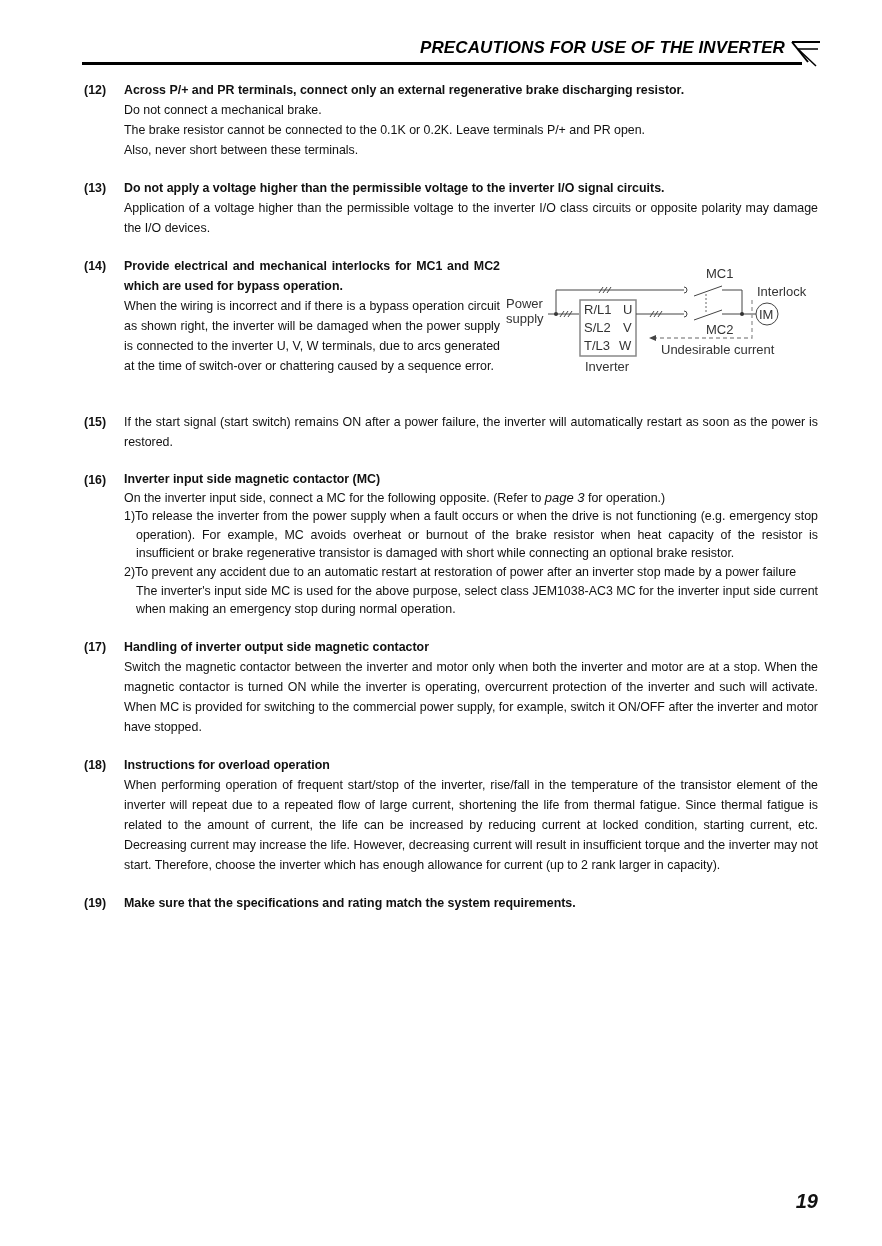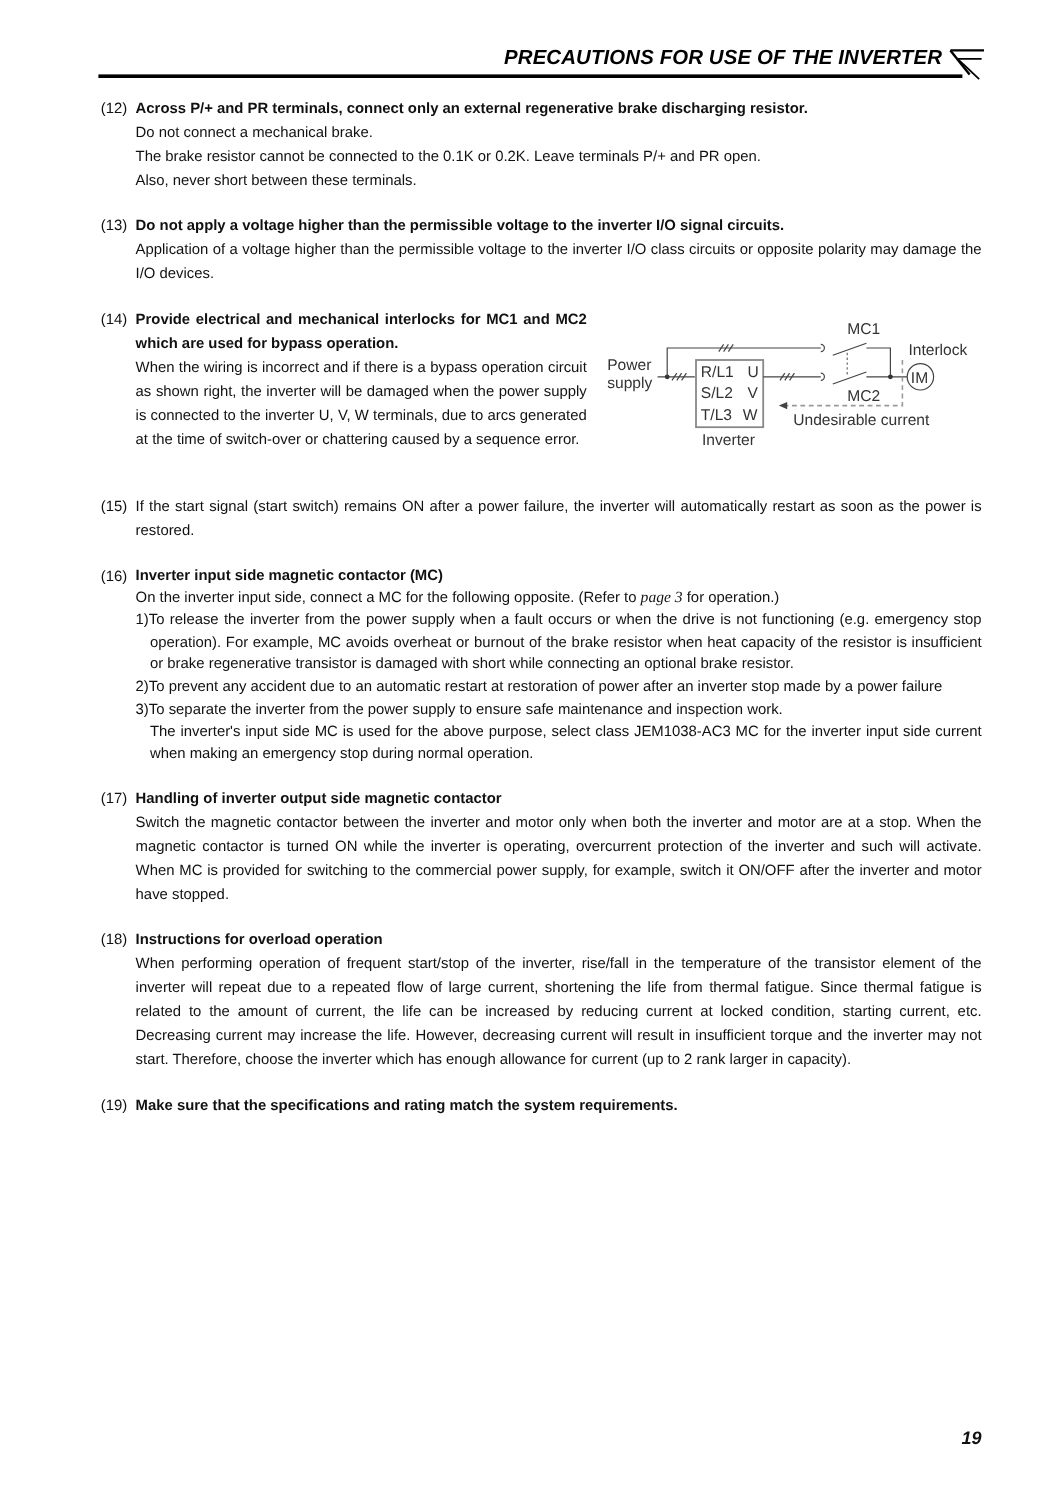--- a/index.html
+++ b/index.html
@@ -5,31 +5,31 @@
     html, body { margin: 0; padding: 0; background: #ffffff; }
     body { width: 882px; height: 1246px; position: relative; overflow: hidden;
            font-family: "Liberation Sans", sans-serif; color: #111; }
     .header { position: absolute; left: 0; top: 36px; width: 882px; height: 32px; }
     .header-title { position: absolute; right: 97px; top: 2px; font-size: 17px; font-weight: bold;
                     font-style: italic; letter-spacing: 0.1px; color: #000; }
     .header-rule { position: absolute; left: 82px; top: 26px; width: 720px; height: 3px; background: #000; }
     .header-logo { position: absolute; left: 790px; top: 4px; }
     .content { position: absolute; left: 84px; top: 80px; width: 734px; font-size: 12.4px; line-height: 20px; }
     .sec { position: relative; margin-bottom: 18px; }
-    .num { position: absolute; left: 0; top: 0; font-weight: normal; }
-    .body-col { margin-left: 29px; }
+    .num { position: absolute; left: 0; top: 0; font-weight: bold; }
+    .body-col { margin-left: 40px; }
     .title { font-weight: bold; }
     .para { text-align: justify; }
     .list-item { text-indent: -12px; padding-left: 12px; text-align: justify; }
     .list-cont { padding-left: 12px; text-align: justify; }
-    .ital { font-family: Liberation Serif, serif; font-style: italic; font-size: 13px; }
+    .ital { font-family: Liberation Sans, sans-serif; font-style: italic; font-size: 13px; }
     .sec14 { height: 138px; }
     .sec14 .body-col { width: 376px; text-align: justify; }
     .diagram { position: absolute; left: 410px; top: 8px; width: 330px; height: 115px; }
-    .page-num { position: absolute; right: 64px; top: 1190px; font-size: 15px; font-weight: bold; font-style: italic; }
+    .page-num { position: absolute; right: 64px; top: 1190px; font-size: 20px; font-weight: bold; font-style: italic; }
     svg text { font-family: "Liberation Sans", sans-serif; font-size: 13px; fill: #333; }
   </style>
 </head>
 <body>
 
 <div class="header">
   <div class="header-title">PRECAUTIONS FOR USE OF THE INVERTER</div>
   <div class="header-rule"></div>
   <svg class="header-logo" width="32" height="28" viewBox="0 0 32 28">
     <line x1="2" y1="2" x2="30" y2="2" stroke="#000" stroke-width="2"></line>
@@ -131,21 +131,20 @@
     </div>
   </div>
 
   <div class="sec">
     <div class="num">(16)</div>
     <div class="body-col" style="line-height:18.6px;">
       <div class="title">Inverter input side magnetic contactor (MC)</div>
       <div class="para"><span>On the inverter input side, connect a MC for the following opposite. (Refer to </span><span class="ital">page 3</span><span> for operation.)</span></div>
       <div class="list-item">1)To release the inverter from the power supply when a fault occurs or when the drive is not functioning (e.g. emergency stop operation). For example, MC avoids overheat or burnout of the brake resistor when heat capacity of the resistor is insufficient or brake regenerative transistor is damaged with short while connecting an optional brake resistor.</div>
       <div class="list-item">2)To prevent any accident due to an automatic restart at restoration of power after an inverter stop made by a power failure</div>
-      <div class="list-item">3)To separate the inverter from the power supply to ensure safe maintenance and inspection work.</div>
       <div class="list-cont">The inverter's input side MC is used for the above purpose, select class JEM1038-AC3 MC for the inverter input side current when making an emergency stop during normal operation.</div>
     </div>
   </div>
 
   <div class="sec">
     <div class="num">(17)</div>
     <div class="body-col">
       <div class="title">Handling of inverter output side magnetic contactor</div>
       <div class="para">Switch the magnetic contactor between the inverter and motor only when both the inverter and motor are at a stop. When the magnetic contactor is turned ON while the inverter is operating, overcurrent protection of the inverter and such will activate. When MC is provided for switching to the commercial power supply, for example, switch it ON/OFF after the inverter and motor have stopped.</div>
     </div>

